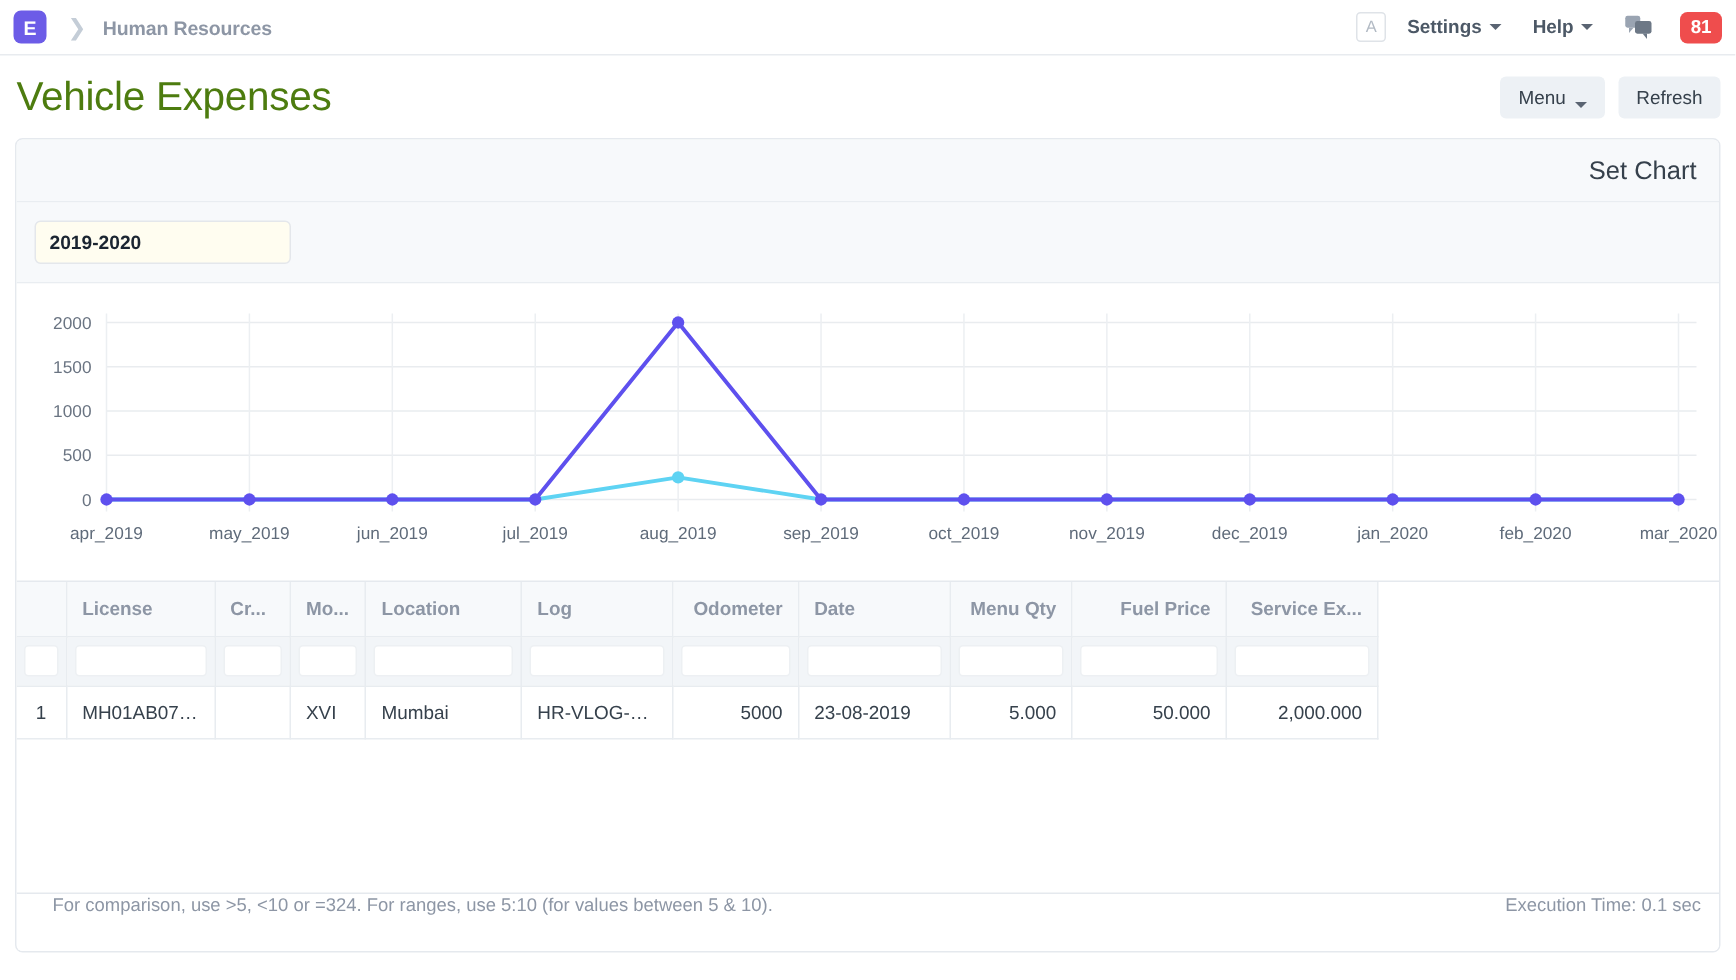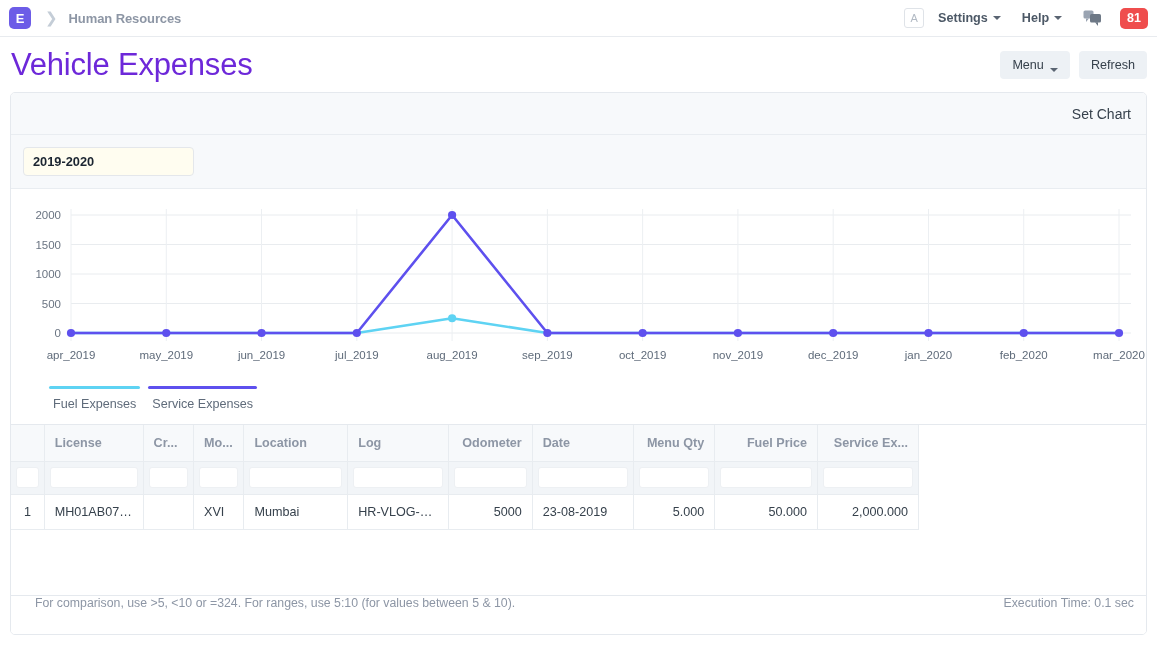--- a/index.html
+++ b/index.html
@@ -109,23 +109,23 @@
   }
 
   
   .page-head {
     height: 55px;
     display: flex;
     align-items: center;
     padding: 0 10px 0 11px;
   }
   .page-title {
-    font-size: 31px;
+    font-size: 27px;
     font-weight: normal;
-    color: #6d28d9;
+    color: #4d7c0f;
     letter-spacing: -0.2px;
   }
   .head-spacer { flex: 1 1 auto; }
   .btn-default {
     background: #edf1f5;
     border: none;
     border-radius: 4px;
     font-size: 12.6px;
     color: #36414c;
     font-family: "Liberation Sans", sans-serif;
@@ -153,21 +153,21 @@
     background: #f7f9fb;
     display: flex;
     align-items: center;
     justify-content: flex-end;
     padding-right: 6px;
     border-bottom: 1px solid #e9edf1;
   }
   .set-chart-btn {
     background: transparent;
     border: none;
-    font-size: 14px;
+    font-size: 17px;
     color: #36414c;
     font-family: "Liberation Sans", sans-serif;
     padding: 6px 9px;
     border-radius: 4px;
     cursor: pointer;
   }
   .filter-area {
     height: 54px;
     background: #f7f9fb;
     border-bottom: 1px solid #e9edf1;
@@ -401,30 +401,20 @@
           <circle cx="526.3636363636363" cy="134" r="4.1" fill="#5e50ee"></circle>
           <circle cx="621.6363636363636" cy="134" r="4.1" fill="#5e50ee"></circle>
           <circle cx="716.9090909090909" cy="134" r="4.1" fill="#5e50ee"></circle>
           <circle cx="812.1818181818181" cy="134" r="4.1" fill="#5e50ee"></circle>
           <circle cx="907.4545454545454" cy="134" r="4.1" fill="#5e50ee"></circle>
           <circle cx="1002.7272727272726" cy="134" r="4.1" fill="#5e50ee"></circle>
           <circle cx="1098" cy="134" r="4.1" fill="#5e50ee"></circle>
         </svg>
     </div>
 
-    <div class="legend-row">
-      <div class="legend-item">
-        <div class="legend-bar" id="legend-bar-0" style="background: rgb(94, 211, 243);"></div>
-        <div class="legend-label">Fuel Expenses</div>
-      </div>
-      <div class="legend-item">
-        <div class="legend-bar" id="legend-bar-1" style="background: rgb(94, 80, 238);"></div>
-        <div class="legend-label">Service Expenses</div>
-      </div>
-    </div>
   </div>
 
   <div class="table-region">
     <table class="dt">
       <thead>
         <tr id="header-row">
             <th class="col-idx"></th>
             <th class="col-lic">License</th>
             <th class="col-cr">Cr...</th>
             <th class="col-mo">Mo...</th>

